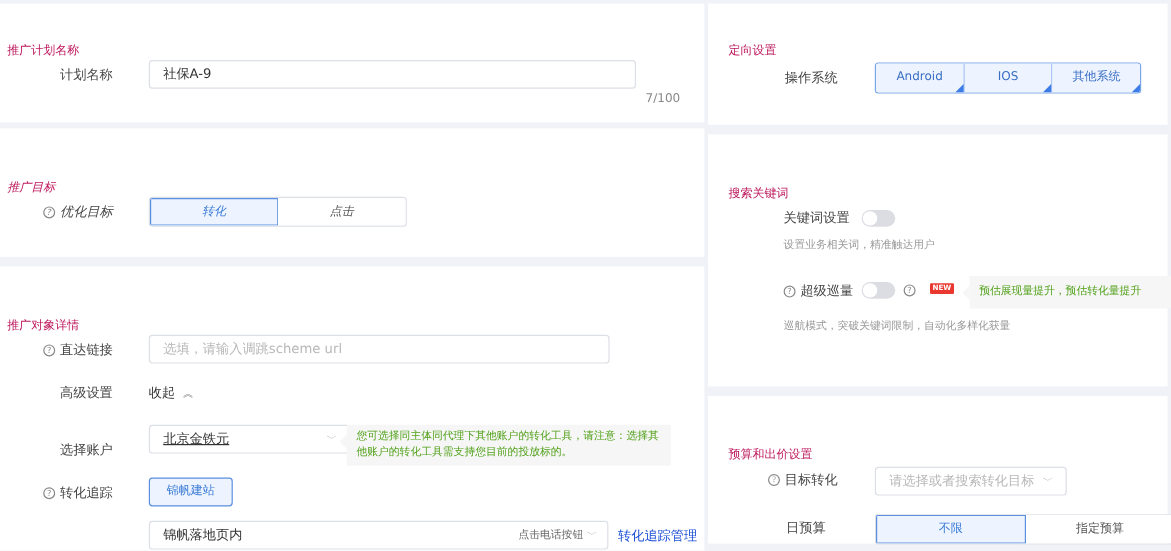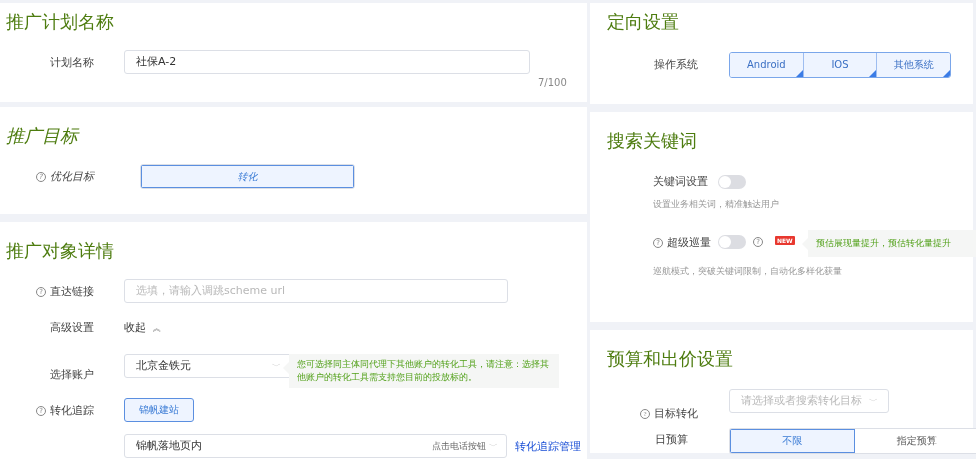--- a/index.html
+++ b/index.html
@@ -1,19 +1,19 @@
 <!DOCTYPE html>
 <html><head>
 <meta charset="utf-8">
 <style>
   * { box-sizing: border-box; margin: 0; padding: 0; }
   html, body { width: 976px; height: 459px; overflow: hidden; background: #f0f2f7; font-family: "DejaVu Sans", "Liberation Sans", sans-serif; color: #333; }
   .root { position: relative; width: 976px; height: 459px; }
   .panel { position: absolute; background: #fff; }
-  .panel-title { position: absolute; left: 6px; font-size: 18px; color: #4d7c0f; }
+  .panel-title { position: absolute; left: 6px; font-size: 10px; color: #be185d; margin-top: 25px; }
   .rpanel .panel-title { left: 17px; }
   .label { position: absolute; font-size: 11px; color: #444; text-align: right; white-space: nowrap; }
   .help { display: inline-block; width: 10px; height: 10px; border: 1px solid #888; border-radius: 50%; font-size: 7px; line-height: 8px; text-align: center; color: #888; margin-right: 4px; vertical-align: 1px; }
   .input { position: absolute; height: 24px; border: 1px solid #dcdfe6; border-radius: 3px; background: #fff; font-size: 11px; line-height: 22px; padding-left: 11px; color: #333; }
   .input.placeholder { color: #b8b8b8; }
   .counter { position: absolute; font-size: 10px; color: #888; }
   .seg { position: absolute; display: flex; height: 25px; border: 1px solid #dcdfe6; border-radius: 3px; overflow: hidden; }
   .seg .opt { flex: 1; text-align: center; font-size: 10px; line-height: 23px; color: #555; background: #fff; }
   .seg .opt.active { background: #eef4ff; color: #3a7bd5; box-shadow: inset 0 0 0 1px #5b8fe0; }
   .os-seg { position: absolute; display: flex; height: 26px; border: 1px solid #7aa6ea; border-radius: 3px; overflow: hidden; }
@@ -32,50 +32,51 @@
   .watermark { position: absolute; left: 527px; top: 156px; font-size: 34px; color: #2a2a2a; letter-spacing: 0; white-space: nowrap; }
 </style>
 </head>
 <body>
 
 <div class="root">
 
   <div class="panel" style="left:0;top:3px;width:587px;height:99px;">
     <div class="panel-title" style="top:7px;">推广计划名称</div>
     <div class="label" style="left:40px;width:54px;top:52px;">计划名称</div>
-    <div class="input" style="left:124px;top:47px;width:406px;">社保A-2</div>
+    <div class="input" style="left:124px;top:47px;width:406px;">社保A-9</div>
     <div class="counter" style="left:538px;top:54px;margin-top:20px;">7/100</div>
   </div>
 
   <div class="panel" style="left:0;top:107px;width:587px;height:107px;font-style:italic;">
     <div class="panel-title" style="top:17px;">推广目标</div>
     <div class="label" style="left:30px;width:64px;top:62px;">
       <span class="help">?</span><span>优化目标</span>
     </div>
-    <div class="seg" style="left:124px;top:57px;width:215px;margin-left:16px;">
+    <div class="seg" style="left:124px;top:57px;width:215px;">
       <div class="opt active">转化</div>
+      <div class="opt">点击</div>
     </div>
   </div>
 
   <div class="panel" style="left:0;top:222px;width:587px;height:237px;">
     <div class="panel-title" style="top:17px;">推广对象详情</div>
 
     <div class="label" style="left:30px;width:64px;top:62px;">
       <span class="help">?</span><span>直达链接</span>
     </div>
     <div class="input placeholder" style="left:124px;top:57px;width:384px;">选填，请输入调跳scheme url</div>
 
     <div class="label" style="left:40px;width:54px;top:98px;">高级设置</div>
     <div style="position:absolute;left:124px;top:98px;font-size:11px;color:#333;">
       <span>收起</span>
       <span style="font-size:9px;color:#888;margin-left:3px;">︽</span>
     </div>
 
     <div class="label" style="left:40px;width:54px;top:145px;">选择账户</div>
-    <div class="input" style="left:124px;top:132px;width:168px;">
+    <div class="input" style="left:124px;top:132px;width:168px;text-decoration:underline;">
       <span>北京金铁元</span>
       <span class="chev" style="right:10px;top:0;">﹀</span>
     </div>
     <div class="tip" style="left:289px;top:132px;width:270px;height:34px;">您可选择同主体同代理下其他账户的转化工具，请注意：选择其他账户的转化工具需支持您目前的投放标的。</div>
 
     <div class="label" style="left:30px;width:64px;top:181px;">
       <span class="help">?</span><span>转化追踪</span>
     </div>
     <div class="btn-primary-light" style="left:124px;top:176px;width:70px;">锦帆建站</div>
 
@@ -116,21 +117,21 @@
         <div class="knob"></div>
       </div>
     <span class="help" style="position:absolute;left:163px;top:125px;">?</span>
     <div class="new-badge" style="left:185px;top:124px;">NEW</div>
     <div class="tip" style="left:218px;top:118px;width:170px;height:27px;line-height:19px;">预估展现量提升，预估转化量提升</div>
     <div class="desc" style="left:63px;top:153px;">巡航模式，突破关键词限制，自动化多样化获量</div>
   </div>
 
   <div class="panel rpanel" style="left:590px;top:330px;width:383px;height:123px;">
     <div class="panel-title" style="top:17px;">预算和出价设置</div>
-    <div class="label" style="left:40px;width:68px;top:76px;font-family:Liberation Serif, serif;">
+    <div class="label" style="left:40px;width:68px;top:62px;font-family:Liberation Serif, serif;">
       <span class="help">?</span><span>目标转化</span>
     </div>
     <div class="input placeholder" style="left:139px;top:59px;width:160px;color:#b8b8b8;">
       <span>请选择或者搜索转化目标</span>
       <span class="chev" style="right:10px;top:0;">﹀</span>
     </div>
     <div class="label" style="left:50px;width:48px;top:102px;">日预算</div>
     <div class="seg" style="left:139px;top:98px;width:250px;height:26px;border-right:none;">
       <div class="opt active" style="line-height:24px;">不限</div>
       <div class="opt" style="line-height:24px;">指定预算</div>

